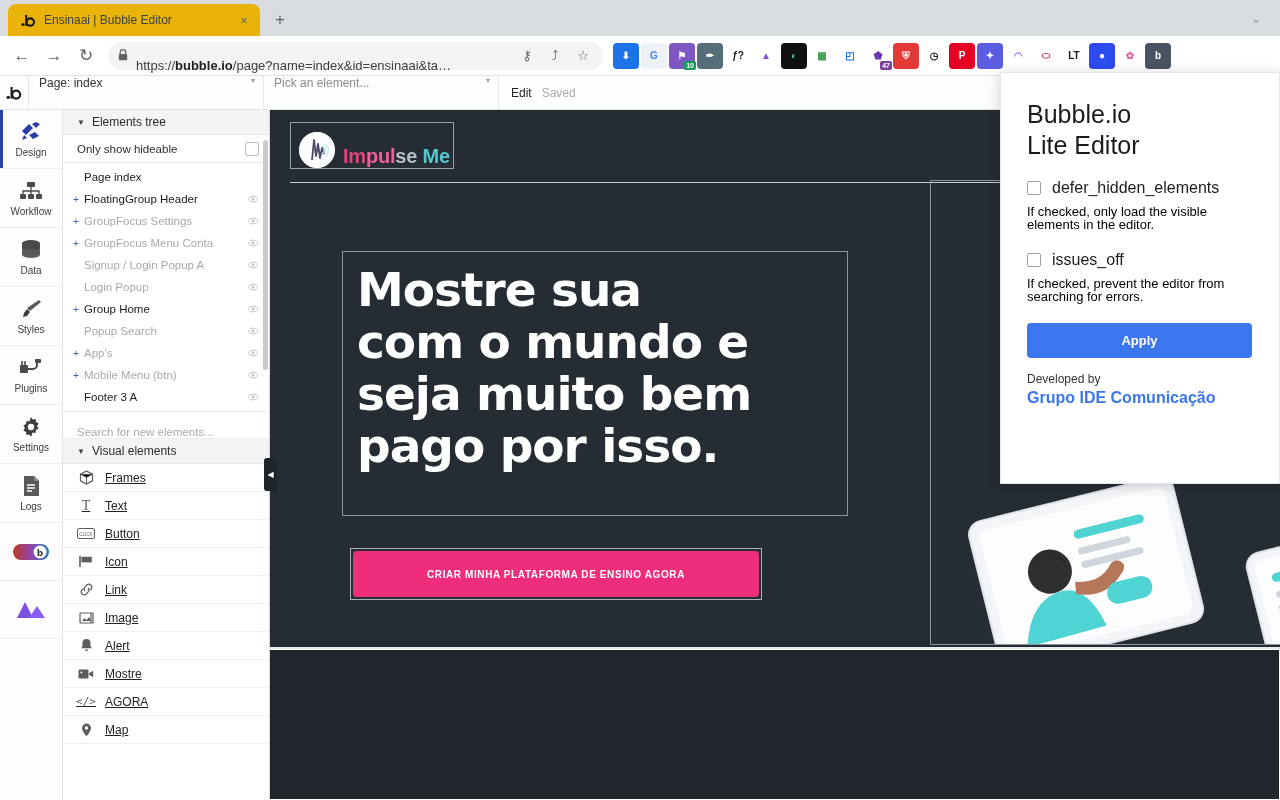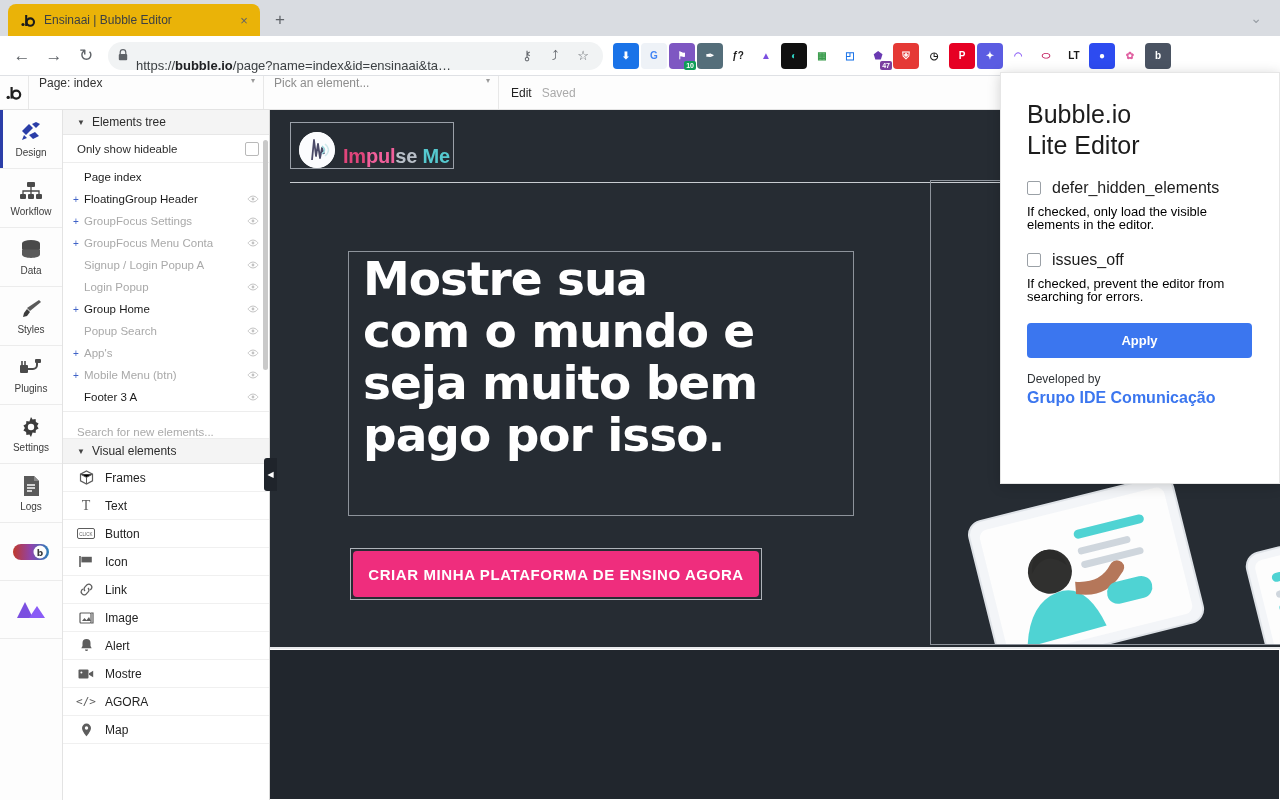--- a/index.html
+++ b/index.html
@@ -219,21 +219,21 @@
   .tree-row .eye { font-size: 10px; color: #c3c3c3; }
   .search-new {
     height: 28px; display: flex; align-items: flex-end;
     padding: 0 14px; font-size: 11.5px; color: #aaa;
     border-top: 1px solid #ededed; border-bottom: 1px solid #ededed;
     margin-top: 3px; cursor: text;
   }
   .el-row {
     height: 28px; display: flex; align-items: center; gap: 10px;
     padding: 0 14px; font-size: 12px; color: #232323;
-    border-bottom: 1px solid #f0f0f0; cursor: pointer;
+    border-bottom: 1px solid #f0f0f0; cursor: pointer; text-decoration: underline;
   }
   .el-ico {
     width: 18px; flex: 0 0 18px; display: flex;
     align-items: center; justify-content: center;
     color: #5d5d5d; font-size: 13px;
   }
   .panel-scroll {
     position: absolute; right: 1px; top: 30px;
     width: 5px; height: 230px; border-radius: 3px;
     background: #c9c9c9; cursor: pointer;
@@ -270,43 +270,43 @@
   .logo-text .p1 { color: #e0457b; }
   .logo-text .p2 { color: #f05f9a; }
   .logo-text .p3 { color: #b8bfc8; }
   .logo-text .p4 { color: #55c9cf; }
   .header-rule {
     position: absolute; left: 0; top: 60px;
     width: 1010px; height: 1px; background: #c8ccd1;
   }
 
   .hero-box {
-    position: absolute; left: 78px; top: 141px;
+    position: absolute; left: 72px; top: 141px;
     width: 506px; height: 265px;
     border: 1px solid #8d939b;
-    padding: 1px 10px 0 14px;
+    padding: 12px 10px 0 14px;
   }
   .hero-h1 {
     font-family: "DejaVu Sans", sans-serif;
     font-size: 47px; line-height: 52px; font-weight: 700;
     color: #ffffff; letter-spacing: -1px;
   }
   .hero-h1 .pink { color: #ed3a7e; }
 
   .cta-wrap {
     position: absolute; left: 80px; top: 438px;
     width: 412px; height: 52px;
     border: 1px solid #aeb3b9;
     padding: 2px;
   }
   .cta-btn {
     width: 100%; height: 100%;
     background: #ef2d7d; border-radius: 4px;
     display: flex; align-items: center; justify-content: center;
-    color: #fff; font-size: 15px; font-weight: 700;
+    color: #fff; font-size: 10px; font-weight: 700;
     letter-spacing: 0.6px; cursor: pointer;
   }
 
   .right-frame {
     position: absolute; left: 660px; top: 70px;
     width: 360px; height: 465px;
     border: 1px solid #8d939b;
   }
   .art {
     position: absolute; left: 660px; top: 70px;

